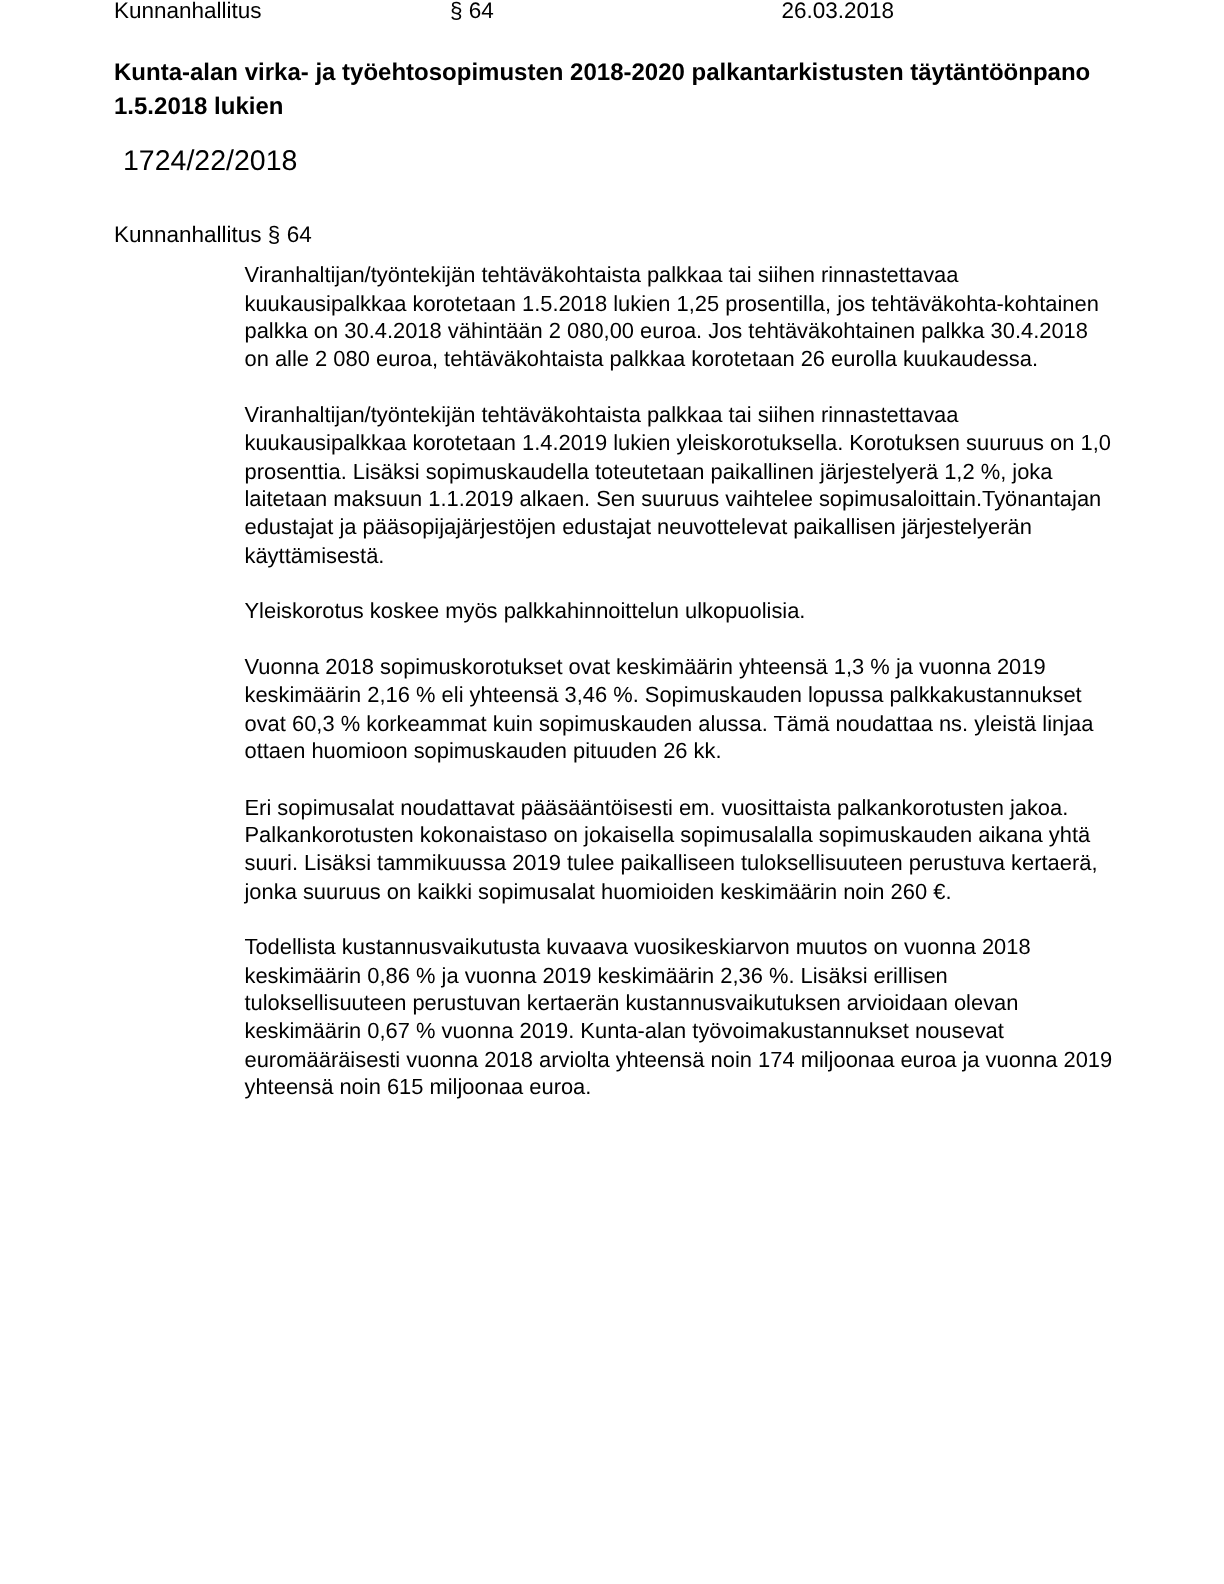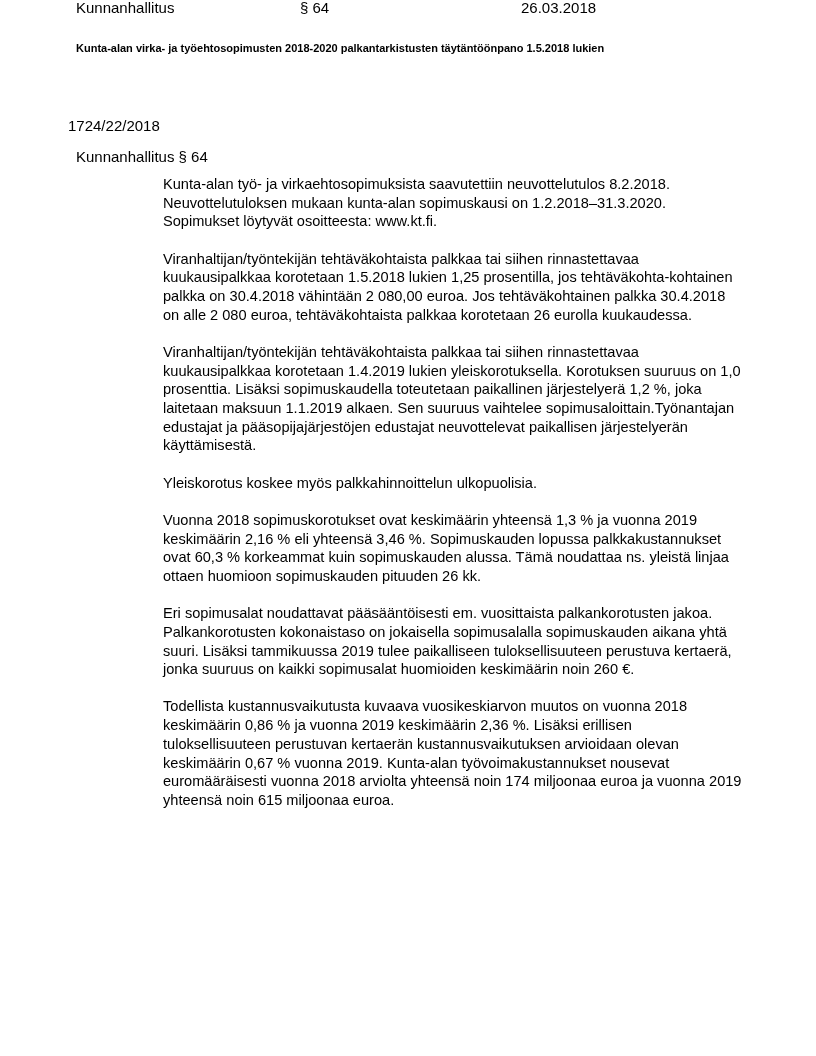--- a/index.html
+++ b/index.html
@@ -6,23 +6,23 @@
   body {
     width: 816px; height: 1056px; position: relative; overflow: hidden;
     font-family: "Liberation Sans", sans-serif; color: #000; font-size: 14.6px;
   }
   .hdr { position: absolute; top: -2px; font-size: 15px; line-height: 20px; }
   #hdr-left { left: 76px; }
   #hdr-mid { left: 300px; }
   #hdr-right { left: 521px; }
   #title {
     position: absolute; left: 76px; top: 37px; width: 700px;
-    font-weight: bold; font-size: 11px; line-height: 23px; margin: 0;
+    font-weight: bold; font-size: 16px; line-height: 23px; margin: 0;
   }
-  #dnum { position: absolute; left: 68px; top: 98px; font-size: 15px; line-height: 20px; margin-top: 18px; }
+  #dnum { position: absolute; left: 82px; top: 98px; font-size: 19px; line-height: 20px; }
   #section { position: absolute; left: 76px; top: 147px; font-size: 15px; line-height: 20px; }
   #body {
     position: absolute; left: 163px; top: 175px; width: 580px;
   }
   #body p {
     margin: 0 0 18.5px 0; line-height: 18.7px; font-size: 14.6px;
   }
   .lbl { font-weight: bold; text-decoration: underline; }
 </style>
 </head>
@@ -31,20 +31,19 @@
 <div id="hdr-left" class="hdr">Kunnanhallitus</div>
 <div id="hdr-mid" class="hdr">§ 64</div>
 <div id="hdr-right" class="hdr">26.03.2018</div>
 
 <h1 id="title">Kunta-alan virka- ja työehtosopimusten 2018-2020 palkantarkistusten täytäntöönpano 1.5.2018 lukien</h1>
 
 <div id="dnum">1724/22/2018</div>
 <div id="section">Kunnanhallitus § 64</div>
 
 <div id="body">
-  <p>Kunta-alan työ- ja virkaehtosopimuksista saavutettiin neuvottelutulos 8.2.2018. Neuvottelutuloksen mukaan kunta-alan sopimuskausi on 1.2.2018–31.3.2020. Sopimukset löytyvät osoitteesta: www.kt.fi.</p>
   <p>Viranhaltijan/työntekijän tehtäväkohtaista palkkaa tai siihen rinnastettavaa kuukausipalkkaa korotetaan 1.5.2018 lukien 1,25 prosentilla, jos tehtäväkohta-kohtainen palkka on 30.4.2018 vähintään 2 080,00 euroa. Jos tehtäväkohtainen palkka 30.4.2018 on alle 2 080 euroa, tehtäväkohtaista palkkaa korotetaan 26 eurolla kuukaudessa.</p>
   <p>Viranhaltijan/työntekijän tehtäväkohtaista palkkaa tai siihen rinnastettavaa kuukausipalkkaa korotetaan 1.4.2019 lukien yleiskorotuksella. Korotuksen suuruus on 1,0 prosenttia.  Lisäksi sopimuskaudella toteutetaan paikallinen järjestelyerä 1,2 %, joka laitetaan maksuun 1.1.2019 alkaen. Sen suuruus vaihtelee sopimusaloittain.Työnantajan edustajat ja pääsopijajärjestöjen edustajat neuvottelevat paikallisen järjestelyerän käyttämisestä.</p>
   <p>Yleiskorotus koskee myös palkkahinnoittelun ulkopuolisia.</p>
   <p>Vuonna 2018 sopimuskorotukset ovat keskimäärin yhteensä 1,3 % ja vuonna 2019 keskimäärin 2,16 % eli yhteensä 3,46 %. Sopimuskauden lopussa palkkakustannukset ovat 60,3 % korkeammat kuin sopimuskauden alussa. Tämä noudattaa ns. yleistä linjaa ottaen huomioon sopimuskauden pituuden 26 kk.</p>
   <p>Eri sopimusalat noudattavat pääsääntöisesti em. vuosittaista palkankorotusten jakoa. Palkankorotusten kokonaistaso on jokaisella sopimusalalla sopimuskauden aikana yhtä suuri. Lisäksi tammikuussa 2019 tulee paikalliseen tuloksellisuuteen perustuva kertaerä, jonka suuruus on kaikki sopimusalat huomioiden keskimäärin noin 260 €.</p>
   <p>Todellista kustannusvaikutusta kuvaava vuosikeskiarvon muutos on vuonna 2018 keskimäärin 0,86 % ja vuonna 2019 keskimäärin 2,36 %. Lisäksi erillisen tuloksellisuuteen perustuvan kertaerän kustannusvaikutuksen arvioidaan olevan keskimäärin 0,67 % vuonna 2019. Kunta-alan työvoimakustannukset nousevat euromääräisesti vuonna 2018 arviolta yhteensä noin 174 miljoonaa euroa ja vuonna 2019 yhteensä noin 615 miljoonaa euroa.</p>
 </div>
 
 </body></html>

